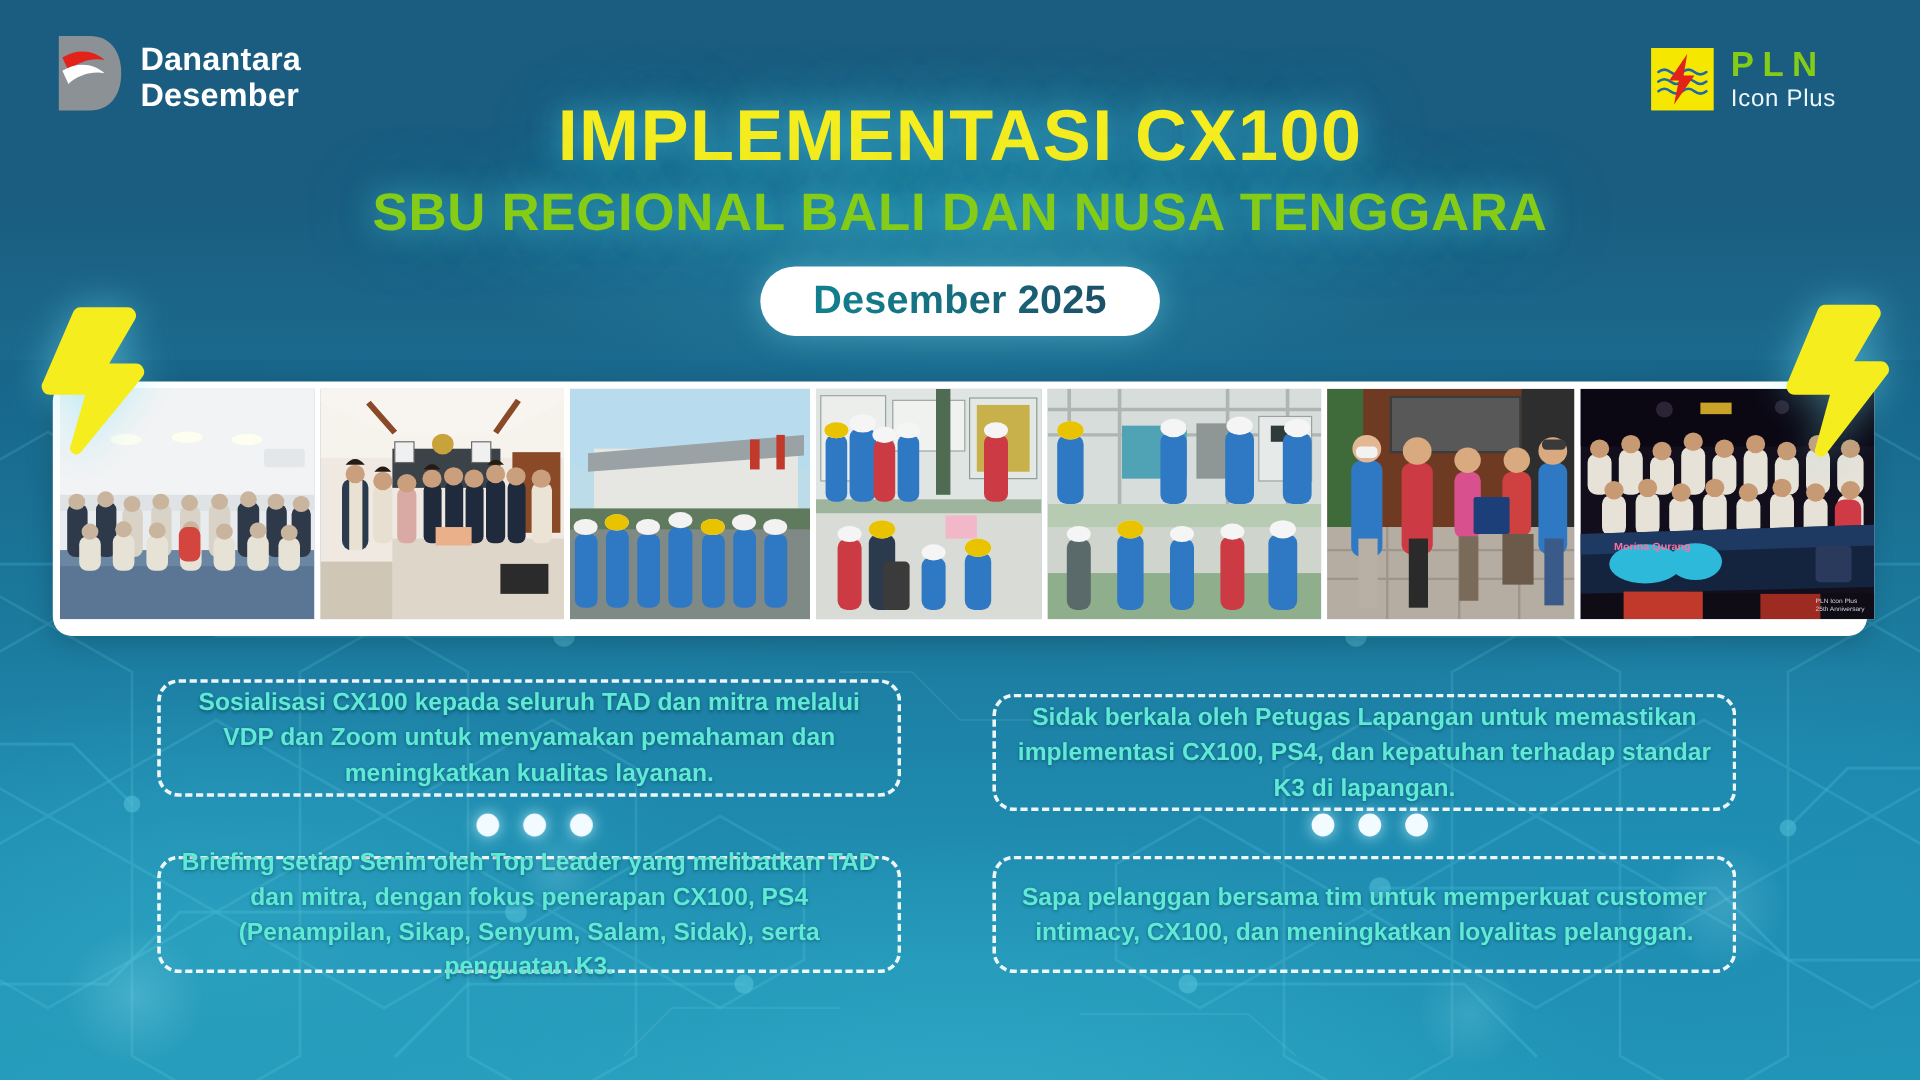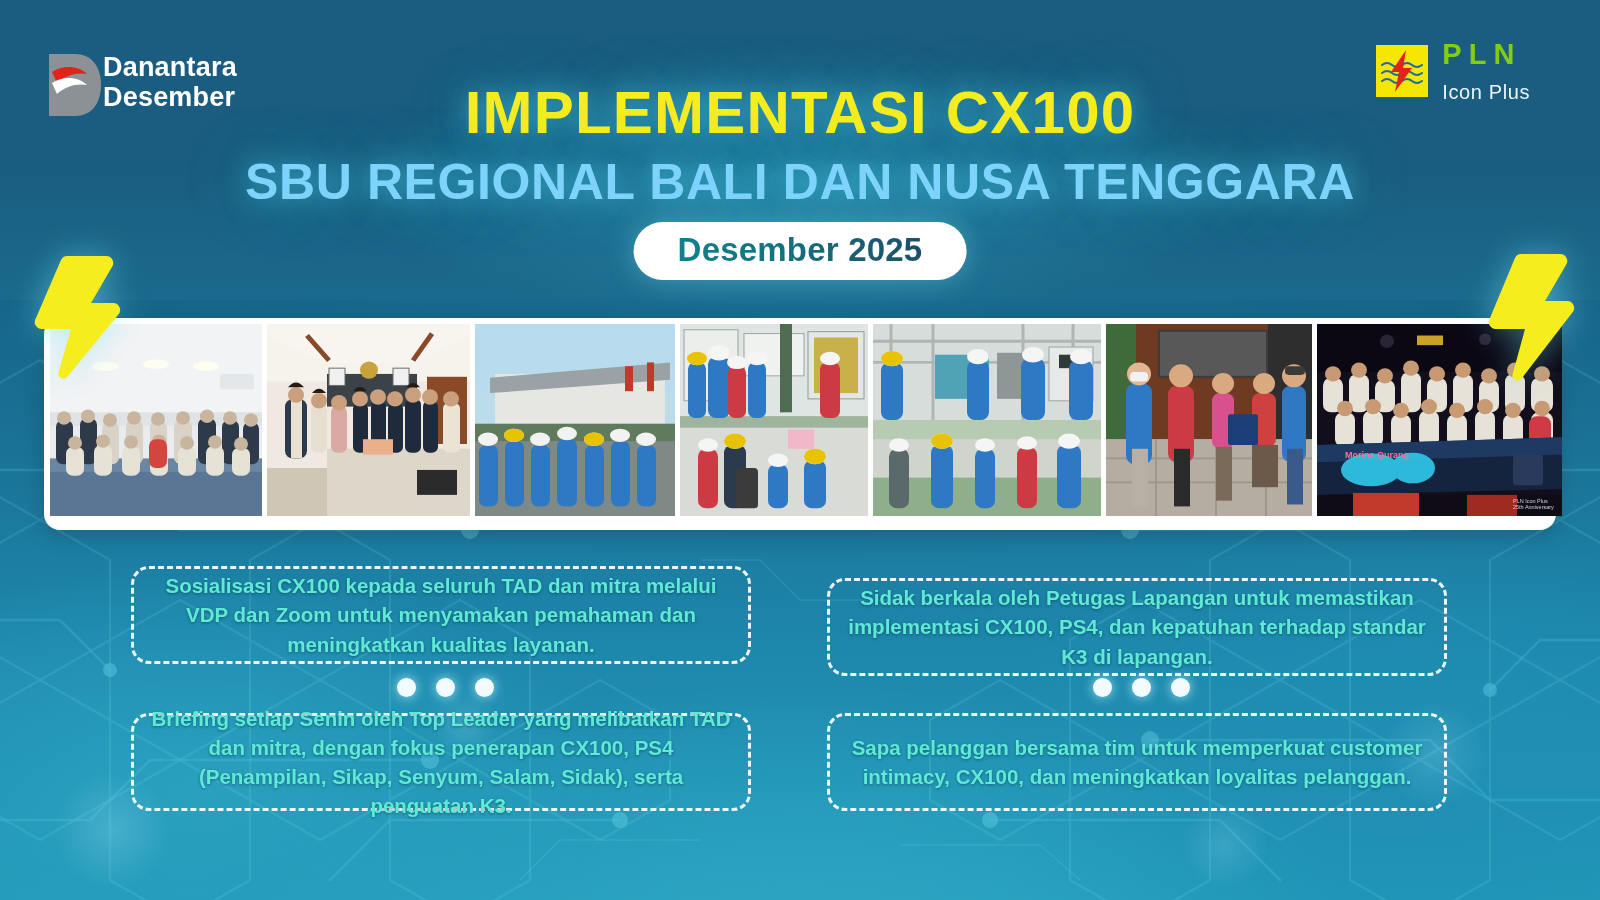--- a/index.html
+++ b/index.html
@@ -34,37 +34,37 @@
 
   
   .tex{ position:absolute; inset:0; opacity:.5; }
   .tex svg{ width:100%; height:100%; display:block; }
 
   .bokeh{ position:absolute; border-radius:50%; pointer-events:none; }
 
   
   .hdr{ position:absolute; left:0; top:0; width:1600px; height:300px; }
 
-  .dana-logo{ position:absolute; left:45px; top:52px; display:flex; align-items:flex-start; }
+  .dana-logo{ position:absolute; left:45px; top:28px; display:flex; align-items:flex-end; gap:14px; }
   .dana-mark{ position:relative; width:58px; height:66px; }
   .dana-label{ color:#fff; font-weight:bold; font-size:27px; line-height:1.12; letter-spacing:.2px; }
 
   .pln-logo{ position:absolute; right:70px; top:40px; display:flex; align-items:center; gap:14px; }
   .pln-sq{ width:52px; height:52px; background:#F5E700; position:relative; overflow:hidden; }
   .pln-txt{ line-height:1; }
   .pln-txt .p1{ color:#84cc16; font-weight:bold; font-size:29px; letter-spacing:7px; }
-  .pln-txt .p2{ color:#eaf6fb; font-size:20px; letter-spacing:.6px; margin-top:13px; }
+  .pln-txt .p2{ color:#eaf6fb; font-size:20px; letter-spacing:.6px; margin-top:3px; }
 
   .title-wrap{ position:absolute; left:0; top:78px; width:1600px; text-align:center; }
   .title-main{
     color:#F5ED1E; font-size:60px; font-weight:bold; letter-spacing:1.2px;
     text-shadow:0 0 26px rgba(80,220,240,.55), 0 0 60px rgba(60,200,230,.35);
   }
   .title-sub{
-    color:#7dd3fc; font-size:50px; font-weight:bold; letter-spacing:.6px; margin-top:6px;
+    color:#84cc16; font-size:44px; font-weight:bold; letter-spacing:.6px; margin-top:6px;
     text-shadow:0 0 26px rgba(80,220,240,.6), 0 0 66px rgba(60,200,230,.4);
   }
   .date-pill{
     position:absolute; left:50%; transform:translateX(-50%); top:222px;
     background:#ffffff; border-radius:40px; padding:9px 44px 11px;
     box-shadow:0 0 28px rgba(140,240,255,.35);
     text-align:center;
   }
   .date-pill span{
     font-size:33px; font-weight:bold; letter-spacing:.2px;

